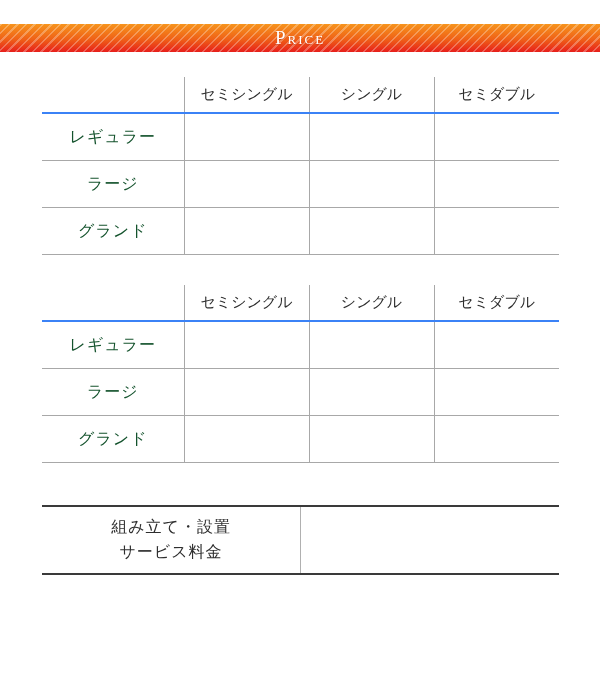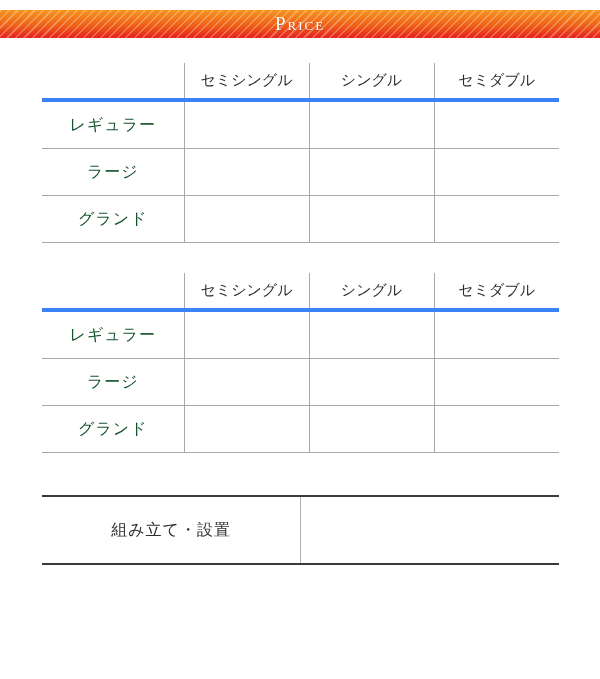--- a/index.html
+++ b/index.html
@@ -3,21 +3,21 @@
 <meta charset="utf-8">
 <style>
   html,body{margin:0;padding:0;}
   body{
     width:600px;height:679px;background:#ffffff;overflow:hidden;
     font-family:"Liberation Serif","DejaVu Serif",serif;
     color:#2e2e2e;
   }
   
   .ribbon{
-    margin-top:10px;height:28px;width:600px;
+    margin-top:24px;height:28px;width:600px;
     background:
       repeating-linear-gradient(135deg, rgba(255,255,255,.28) 0px, rgba(255,255,255,.28) 1.5px, rgba(255,255,255,0) 1.5px, rgba(255,255,255,0) 6px),
       linear-gradient(180deg,#f7941d 0%,#ef6017 55%,#e71f1b 100%);
     display:flex;align-items:center;justify-content:center;
   }
   .ribbon-text{
     color:#ffffff;font-size:19px;letter-spacing:2px;
     font-variant:small-caps;text-shadow:0 1px 1px rgba(140,30,0,.35);
   }
   
@@ -27,21 +27,21 @@
   }
   .gap-25{height:25px;} .gap-30{height:30px;} .gap-42{height:42px;}
   td{padding:0;}
   .title-cell{
     height:38px;text-align:center;vertical-align:middle;
     font-size:21px;letter-spacing:1px;color:#1c1c1c;
     border-top:1px solid #a8a8a8;border-bottom:1px solid #a8a8a8;
   }
   .head-row td{
     height:35px;text-align:center;vertical-align:middle;
-    font-size:15px;color:#2e2e2e;border-bottom:4px solid #3b82f6;
+    font-size:15px;color:#2e2e2e;border-bottom:2px solid #3b82f6;
   }
   .body-row td{
     height:46px;text-align:center;vertical-align:middle;
     font-size:16px;letter-spacing:1px;color:#14532d;
     border-bottom:1px solid #a8a8a8;
   }
   td.vline{border-left:1px solid #a8a8a8;}
   
   .service{
     margin-left:42px;width:517px;height:66px;
@@ -135,15 +135,16 @@
     <td class="vline"></td>
   </tr>
 </tbody>
   </table>
 
 <div class="gap-42"></div>
 
 <div class="service">
   <div class="service-left">
     <span>組み立て・設置</span>
+    <span>サービス料金</span>
   </div>
   <div class="service-right"></div>
 </div>
 
 </body></html>

